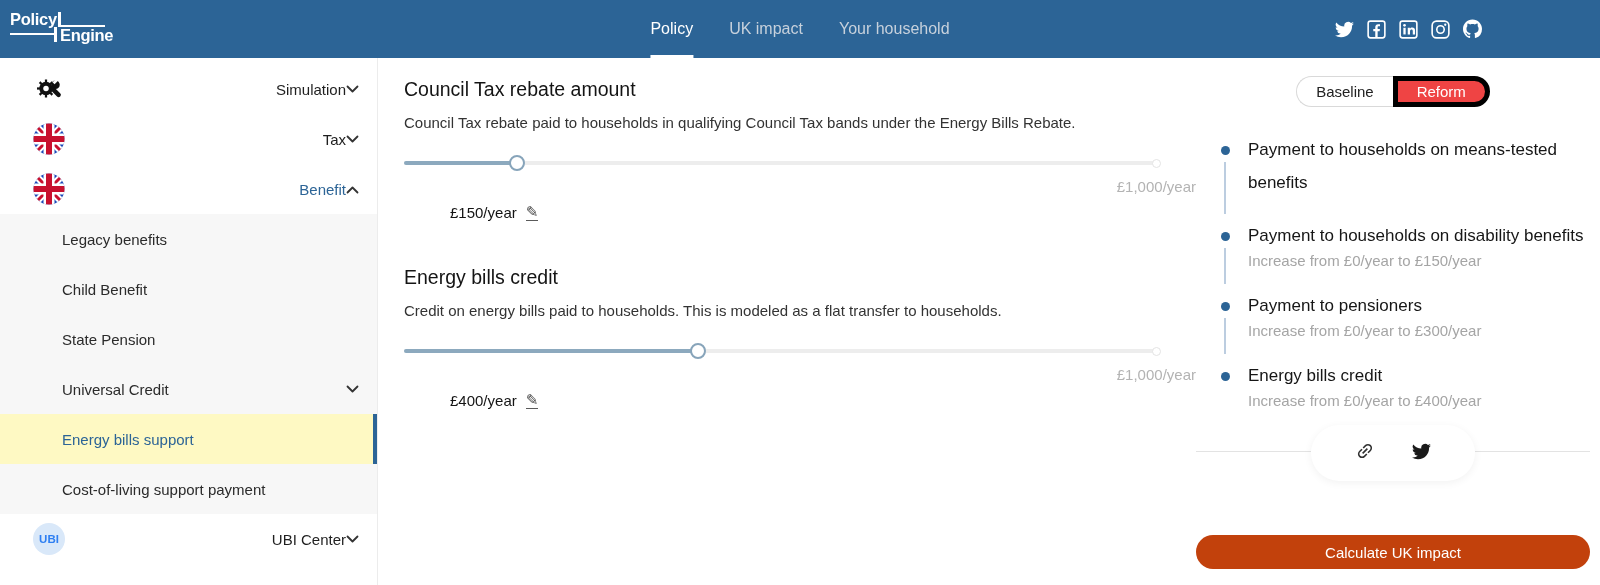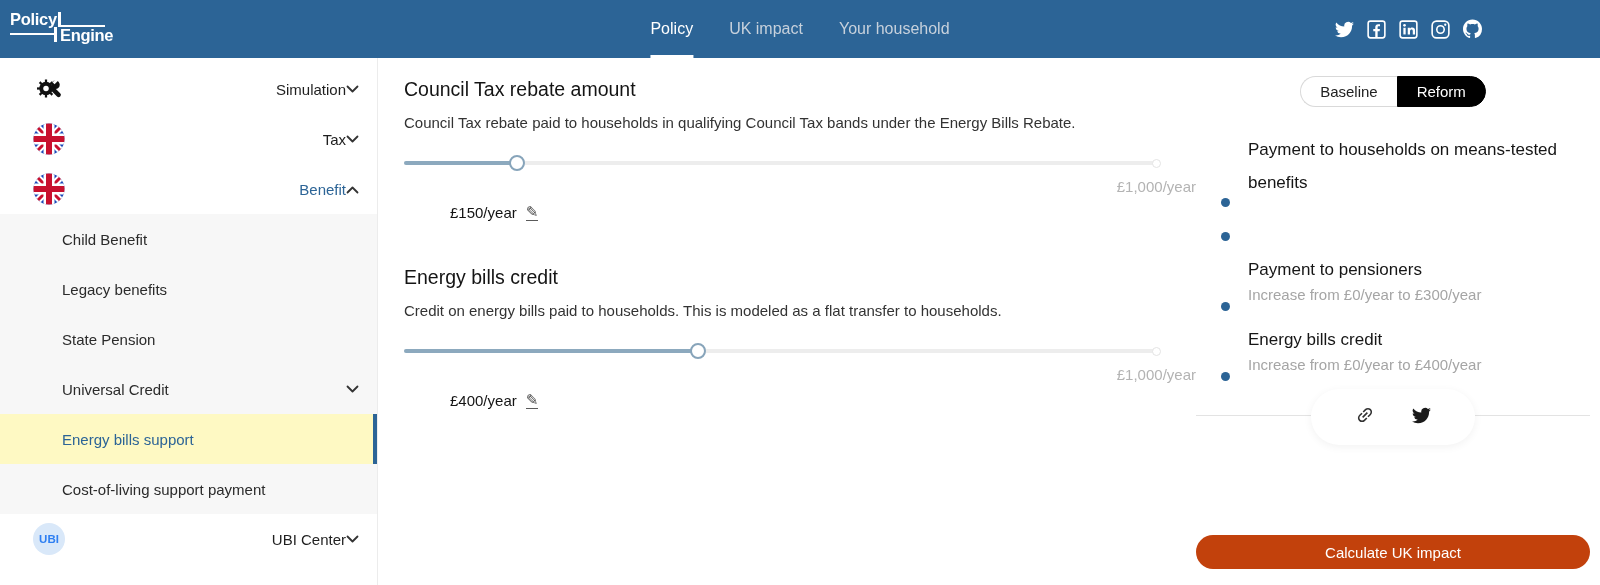--- a/index.html
+++ b/index.html
@@ -50,23 +50,23 @@
            border:2.5px solid #87A4BA; transform:translateX(-50%); }
   .end-dot { position:absolute; right:-4px; top:3.5px; width:9px; height:9px; border-radius:50%; background:#fff; border:1.5px solid #e4e4e4; }
   .max-label { width:792px; text-align:right; color:#b3b3b3; font-size:15px; margin-top:7px; }
   .value-row { margin-top:9px; display:flex; align-items:center; gap:9px; font-size:15px; color:#141414;margin-left:46px; }
   .edit-icon { font-size:15px; color:#4a4a4a; border-bottom:1.5px solid #5a5a5a; line-height:15px; padding-bottom:1px; cursor:pointer; }
   
   .right { flex:1; padding:18px 10px 16px 0; display:flex; flex-direction:column; }
   .toggle { display:flex; justify-content:center; }
   .toggle-btn { height:31px; padding:0 19px; font-size:15px; display:flex; align-items:center; cursor:pointer; }
   .toggle-btn.baseline { background:#fff; color:#222; border:1px solid #d9d9d9; border-right:none; border-radius:16px 0 0 16px; }
-  .toggle-btn.reform { background:#000000; color:#fff; border:1px solid #000000; border-radius:0 16px 16px 0; }
+  .toggle-btn.reform { background:#ef4444; color:#fff; border:5px solid #000000; border-radius:0 16px 16px 0; }
   .reform-list { margin-top:26px; padding-left:18px; }
-  .r-item { display:flex;align-items:flex-end; }
+  .r-item { display:flex; }
   .rail { width:22px; flex:none; display:flex; flex-direction:column; align-items:center; padding-top:13px; }
   .dot { width:9px; height:9px; border-radius:50%; background:#2C6496; flex:none; }
   .rline { width:2px; flex:1; background:#bccde0; margin-top:7px; margin-bottom:5px; }
   .r-body { margin-left:12px; padding-bottom:20px; }
   .r-item.last .r-body { padding-bottom:8px; }
   .r-title { font-size:17px; line-height:33px; color:#161616; }
   .r-sub { font-size:15px; color:#a5a5a5; margin-top:0px; }
   .share-row { display:flex; align-items:center; margin-top:16px; height:36px; }
   .share-line { flex:1; height:1px; background:#e3e3e3; }
   .share-mid { position:relative; width:164px; height:100%; display:flex; align-items:center; justify-content:center; gap:36px; }
@@ -213,24 +213,24 @@
       <span class="label">Benefit</span>
       <span class="chev up">
         <svg width="13" height="9" viewBox="0 0 13 9">
             <polyline points="1.5,1.5 6.5,6.5 11.5,1.5" fill="none" stroke="#333" stroke-width="1.8" stroke-linecap="round" stroke-linejoin="round"></polyline>
           </svg>
       </span>
     </div>
 
     <div class="side-sub">
       <div class="sub-item">
+        <span class="label">Legacy benefits</span>
+      </div>
+      <div class="sub-item">
         <span class="label">Child Benefit</span>
-      </div>
-      <div class="sub-item">
-        <span class="label">Legacy benefits</span>
       </div>
       <div class="sub-item">
         <span class="label">State Pension</span>
       </div>
       <div class="sub-item">
         <span class="label">Universal Credit</span>
         <span class="chev">
           <svg width="13" height="9" viewBox="0 0 13 9">
               <polyline points="1.5,1.5 6.5,6.5 11.5,1.5" fill="none" stroke="#333" stroke-width="1.8" stroke-linecap="round" stroke-linejoin="round"></polyline>
             </svg>
@@ -313,20 +313,24 @@
         </div>
         <div class="r-body">
           <div class="r-title">Payment to households on means-tested benefits</div>
         </div>
       </div>
 
       <div class="r-item">
         <div class="rail">
           <div class="dot"></div>
           <div class="rline"></div>
+        </div>
+        <div class="r-body">
+          <div class="r-title">Payment to households on disability benefits</div>
+          <div class="r-sub">Increase from £0/year to £150/year</div>
         </div>
       </div>
 
       <div class="r-item">
         <div class="rail">
           <div class="dot"></div>
           <div class="rline"></div>
         </div>
         <div class="r-body">
           <div class="r-title">Payment to pensioners</div>

